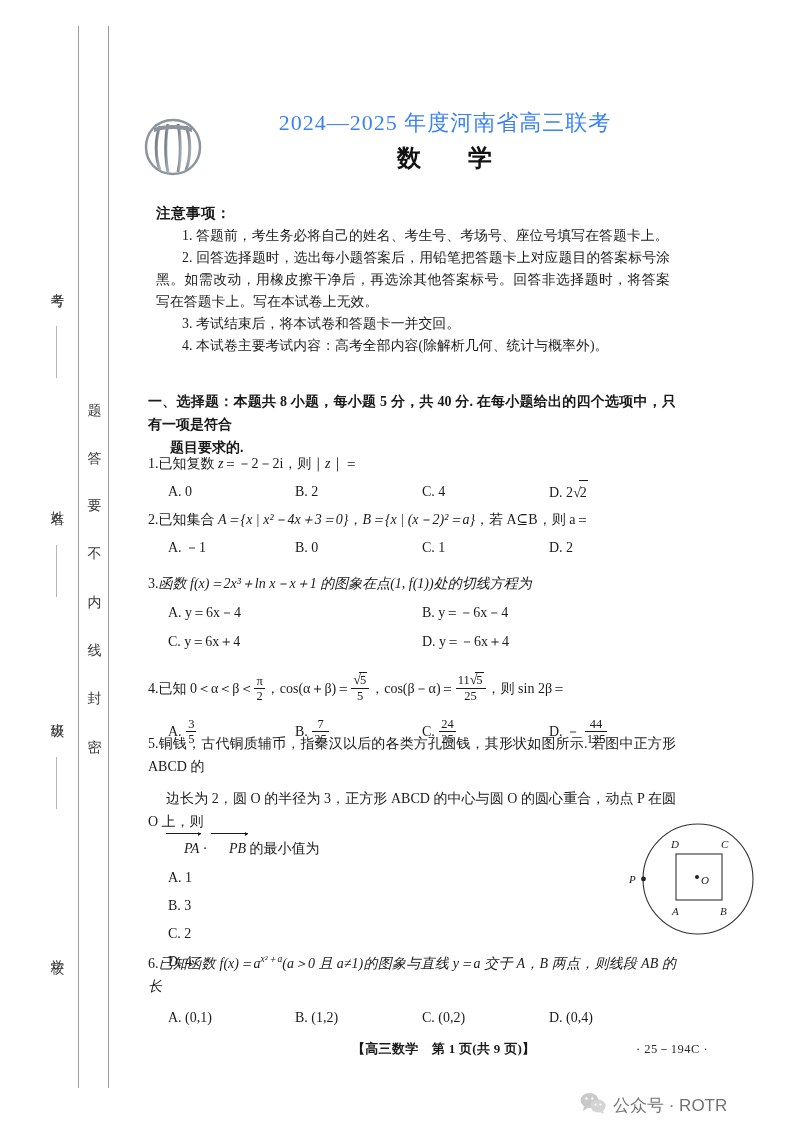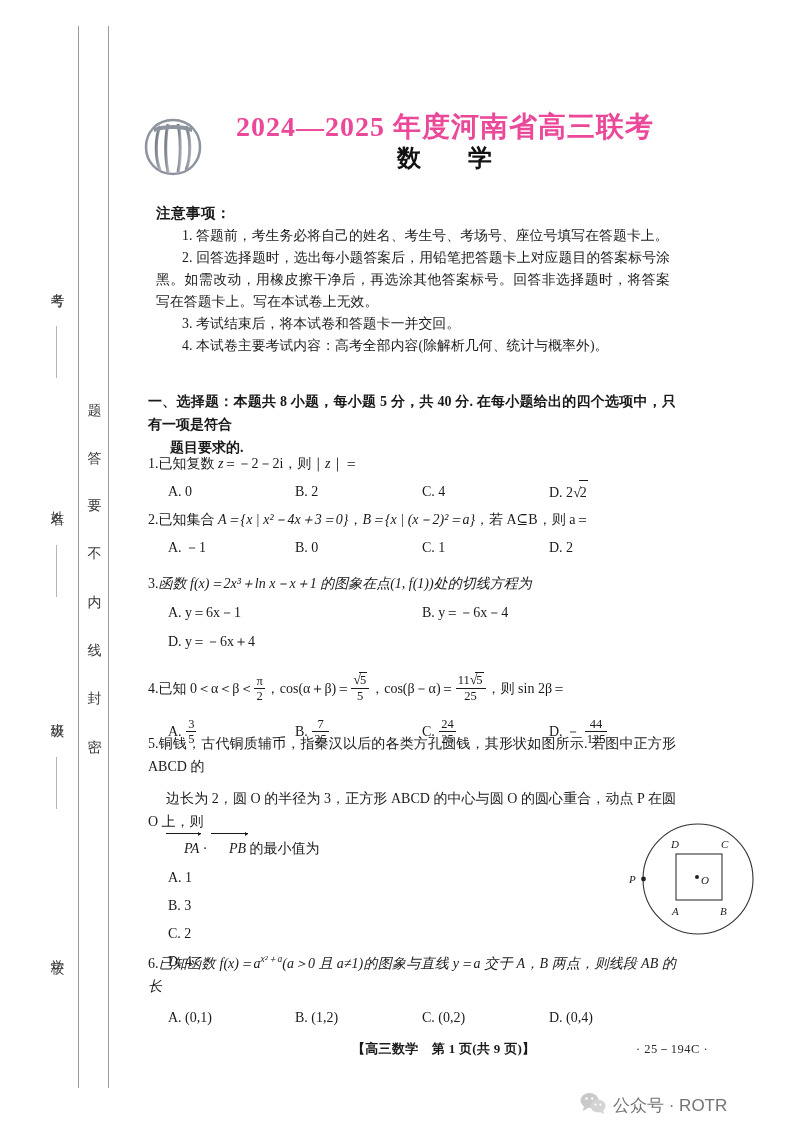--- a/index.html
+++ b/index.html
@@ -35,22 +35,22 @@
     position:absolute; left:85px;
     font-size:14px; color:#3a3a3a;
     writing-mode:vertical-rl; text-orientation:upright;
   }
 
   
   .logo { position:absolute; left:140px; top:114px; width:66px; height:66px; }
 
   .title-main {
     position:absolute; left:210px; top:108px; width:470px;
-    text-align:center; font-size:28px; font-weight:bold;
-    letter-spacing:1px; color:#ec4899;
+    text-align:center; font-size:22px; font-weight:normal;
+    letter-spacing:1px; color:#3b82f6;
   }
   .title-sub {
     position:absolute; left:210px; top:142px; width:470px;
     text-align:center; font-size:24px; font-weight:bold;
     letter-spacing:1px; color:#111;
   }
   .title-sub .gap { display:inline-block; width:46px; }
 
   
   .notice { position:absolute; left:156px; top:204px; width:514px; }
@@ -200,24 +200,25 @@
       <div>C. 1</div>
       <div>D. 2</div>
     </div>
   </div>
 
   <div class="q" style="top:572px;">
     <div class="stem">
       <span>3.</span><i class="m">函数 f(x)＝2x³＋ln x－x＋1 的图象在点(1, f(1))处的切线方程为</i>
     </div>
     <div class="optrow">
-      <div>A. y＝6x－1</div>
+      <div>A. y＝6x－4</div>
       <div>B. y＝－6x－4</div>
     </div>
     <div class="optrow">
+      <div>C. y＝6x＋4</div>
       <div>D. y＝－6x＋4</div>
     </div>
   </div>
 
   <div class="q" style="top:672px;">
     <div class="stem">
       <span>4.</span><span>已知 0＜α＜β＜</span><span class="frac"><span class="n">π</span><span class="d">2</span></span><span>，cos(α＋β)＝</span><span class="frac"><span class="n"><span class="sq"><span class="rad">√</span><span class="bar">5</span></span></span><span class="d">5</span></span><span>，cos(β－α)＝</span><span class="frac"><span class="n"><span style="display:inline">11</span><span class="sq"><span class="rad">√</span><span class="bar">5</span></span></span><span class="d">25</span></span><span>，则 sin 2β＝</span>
     </div>
     <div class="opts c4" style="margin-top:14px;">
       <div><span>A.</span> <span class="frac"><span class="n">3</span><span class="d">5</span></span></div>

